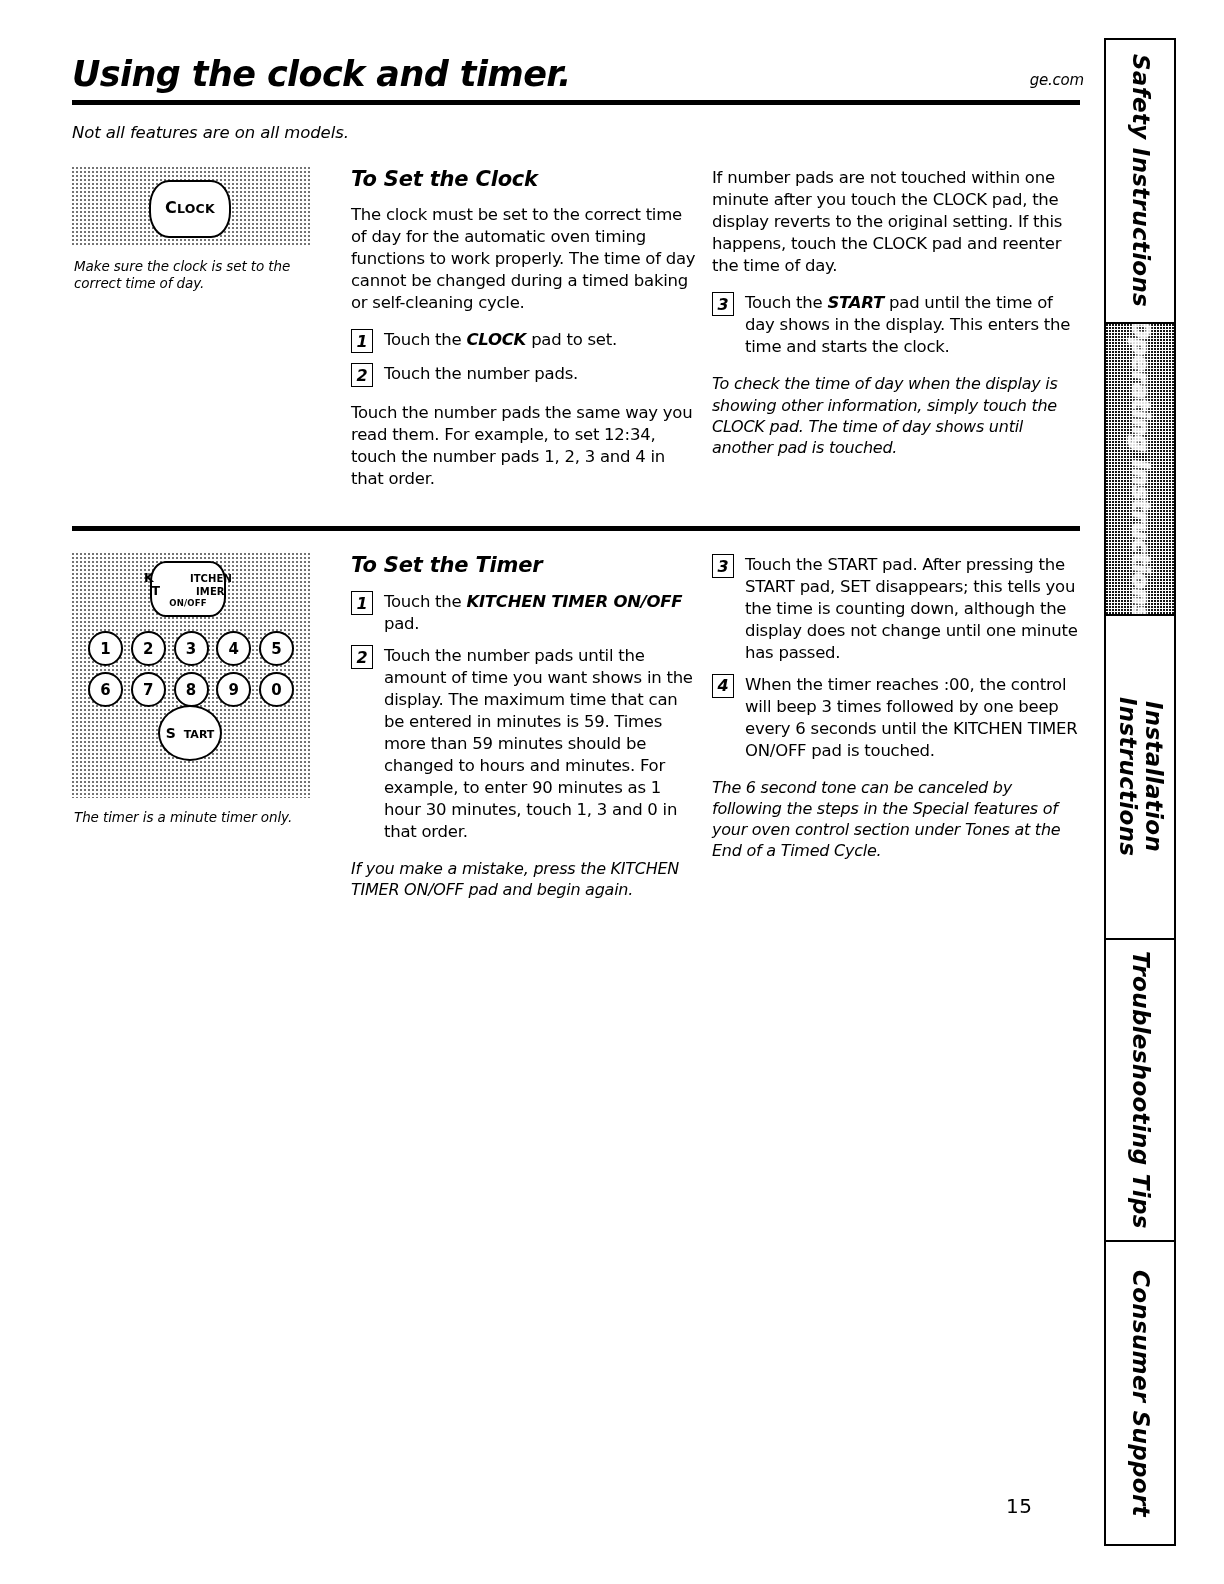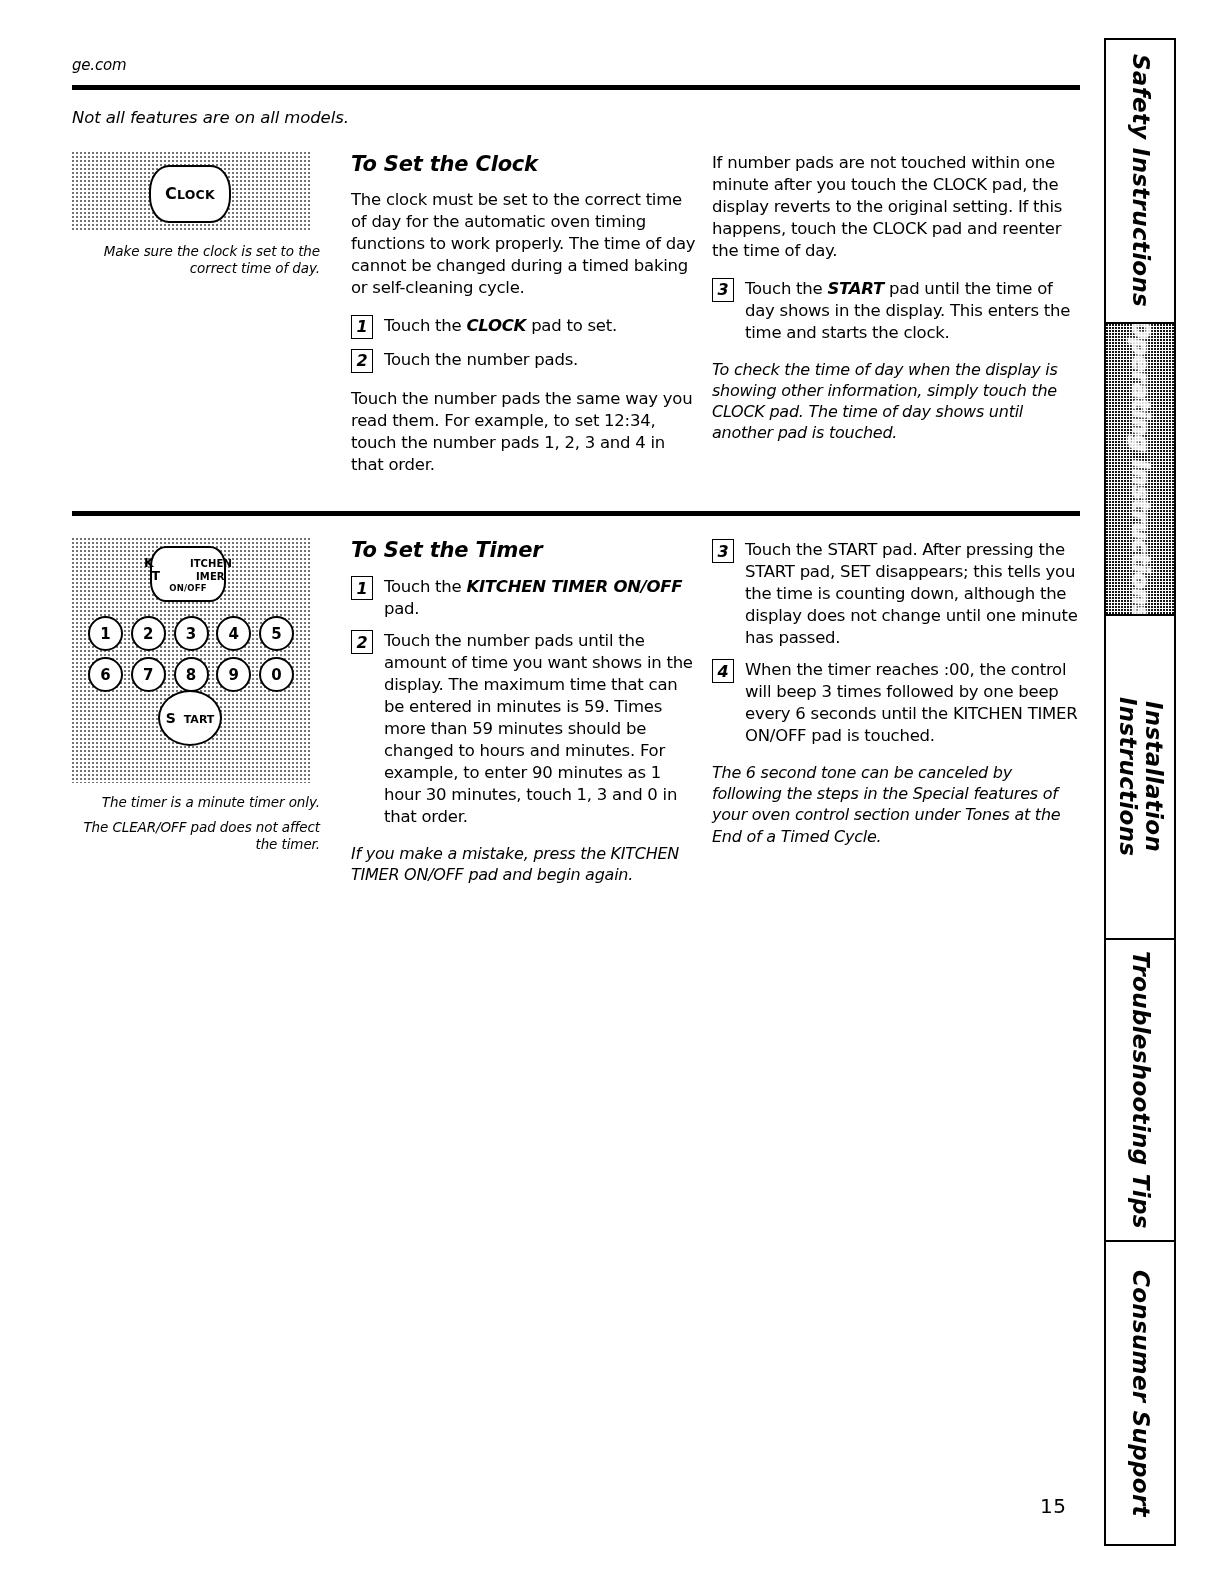--- a/index.html
+++ b/index.html
@@ -186,21 +186,21 @@
   .start-label .sc { font-size: 11px; margin-left: 8px; }
 
   .art-caption {
     font-style: italic;
     font-size: 13.5px;
     line-height: 1.28;
     margin-top: 11px;
     width: 248px;
     letter-spacing: -0.1px;
   }
-  .art-caption p { margin: 0 0 7px 2px; text-align: right; }
+  .art-caption p { margin: 0 0 7px 2px; }
   .art-caption p:last-child { margin-bottom: 0; }
 
   
   .sec-head {
     font-style: italic;
     font-weight: bold;
     font-size: 21px;
     letter-spacing: -0.2px;
     margin: 0 0 13px 0;
   }
@@ -318,34 +318,35 @@
 
   #tab-safety       { flex: 0 0 282px; }
   #tab-operating    { flex: 0 0 290px; }
   #tab-installation { flex: 0 0 322px; }
   #tab-trouble      { flex: 0 0 300px; }
   #tab-consumer     { flex: 1 1 auto; }
 
   
   #page-number {
     position: absolute;
-    left: 1040px;
+    left: 1006px;
     top: 1494px;
     font-size: 20px;
     letter-spacing: 0.5px;
   }
 </style>
 </head>
 <body>
 
 <div id="page">
 
   <div id="content">
 
     <div class="header-row">
+      <div class="page-title">Using the clock and timer.</div>
       <div class="ge-com">ge.com</div>
     </div>
     <div class="header-rule"></div>
     <div class="subnote">Not all features are on all models.</div>
 
     <div class="section" id="section-clock">
 
       <div class="col-art">
         <div class="panel-art panel-clock">
           <div class="pad pad-clock">
@@ -419,21 +420,20 @@
             </div>
           </div>
 
           <div class="pad-start">
             <div class="start-label"><span>S</span><span class="sc">TART</span></div>
           </div>
         </div>
 
         <div class="art-caption">
           <p>The timer is a minute timer only.</p>
-          <p>The CLEAR/OFF pad does not affect the timer.</p>
         </div>
       </div>
 
       <div class="col-mid">
         <h2 class="sec-head">To Set the Timer</h2>
 
         <div class="steps-block">
           <div class="step">
             <div class="step-num">1</div>
             <div class="step-text"><span>Touch the </span><b>KITCHEN TIMER ON/OFF</b><span> pad.</span></div>

